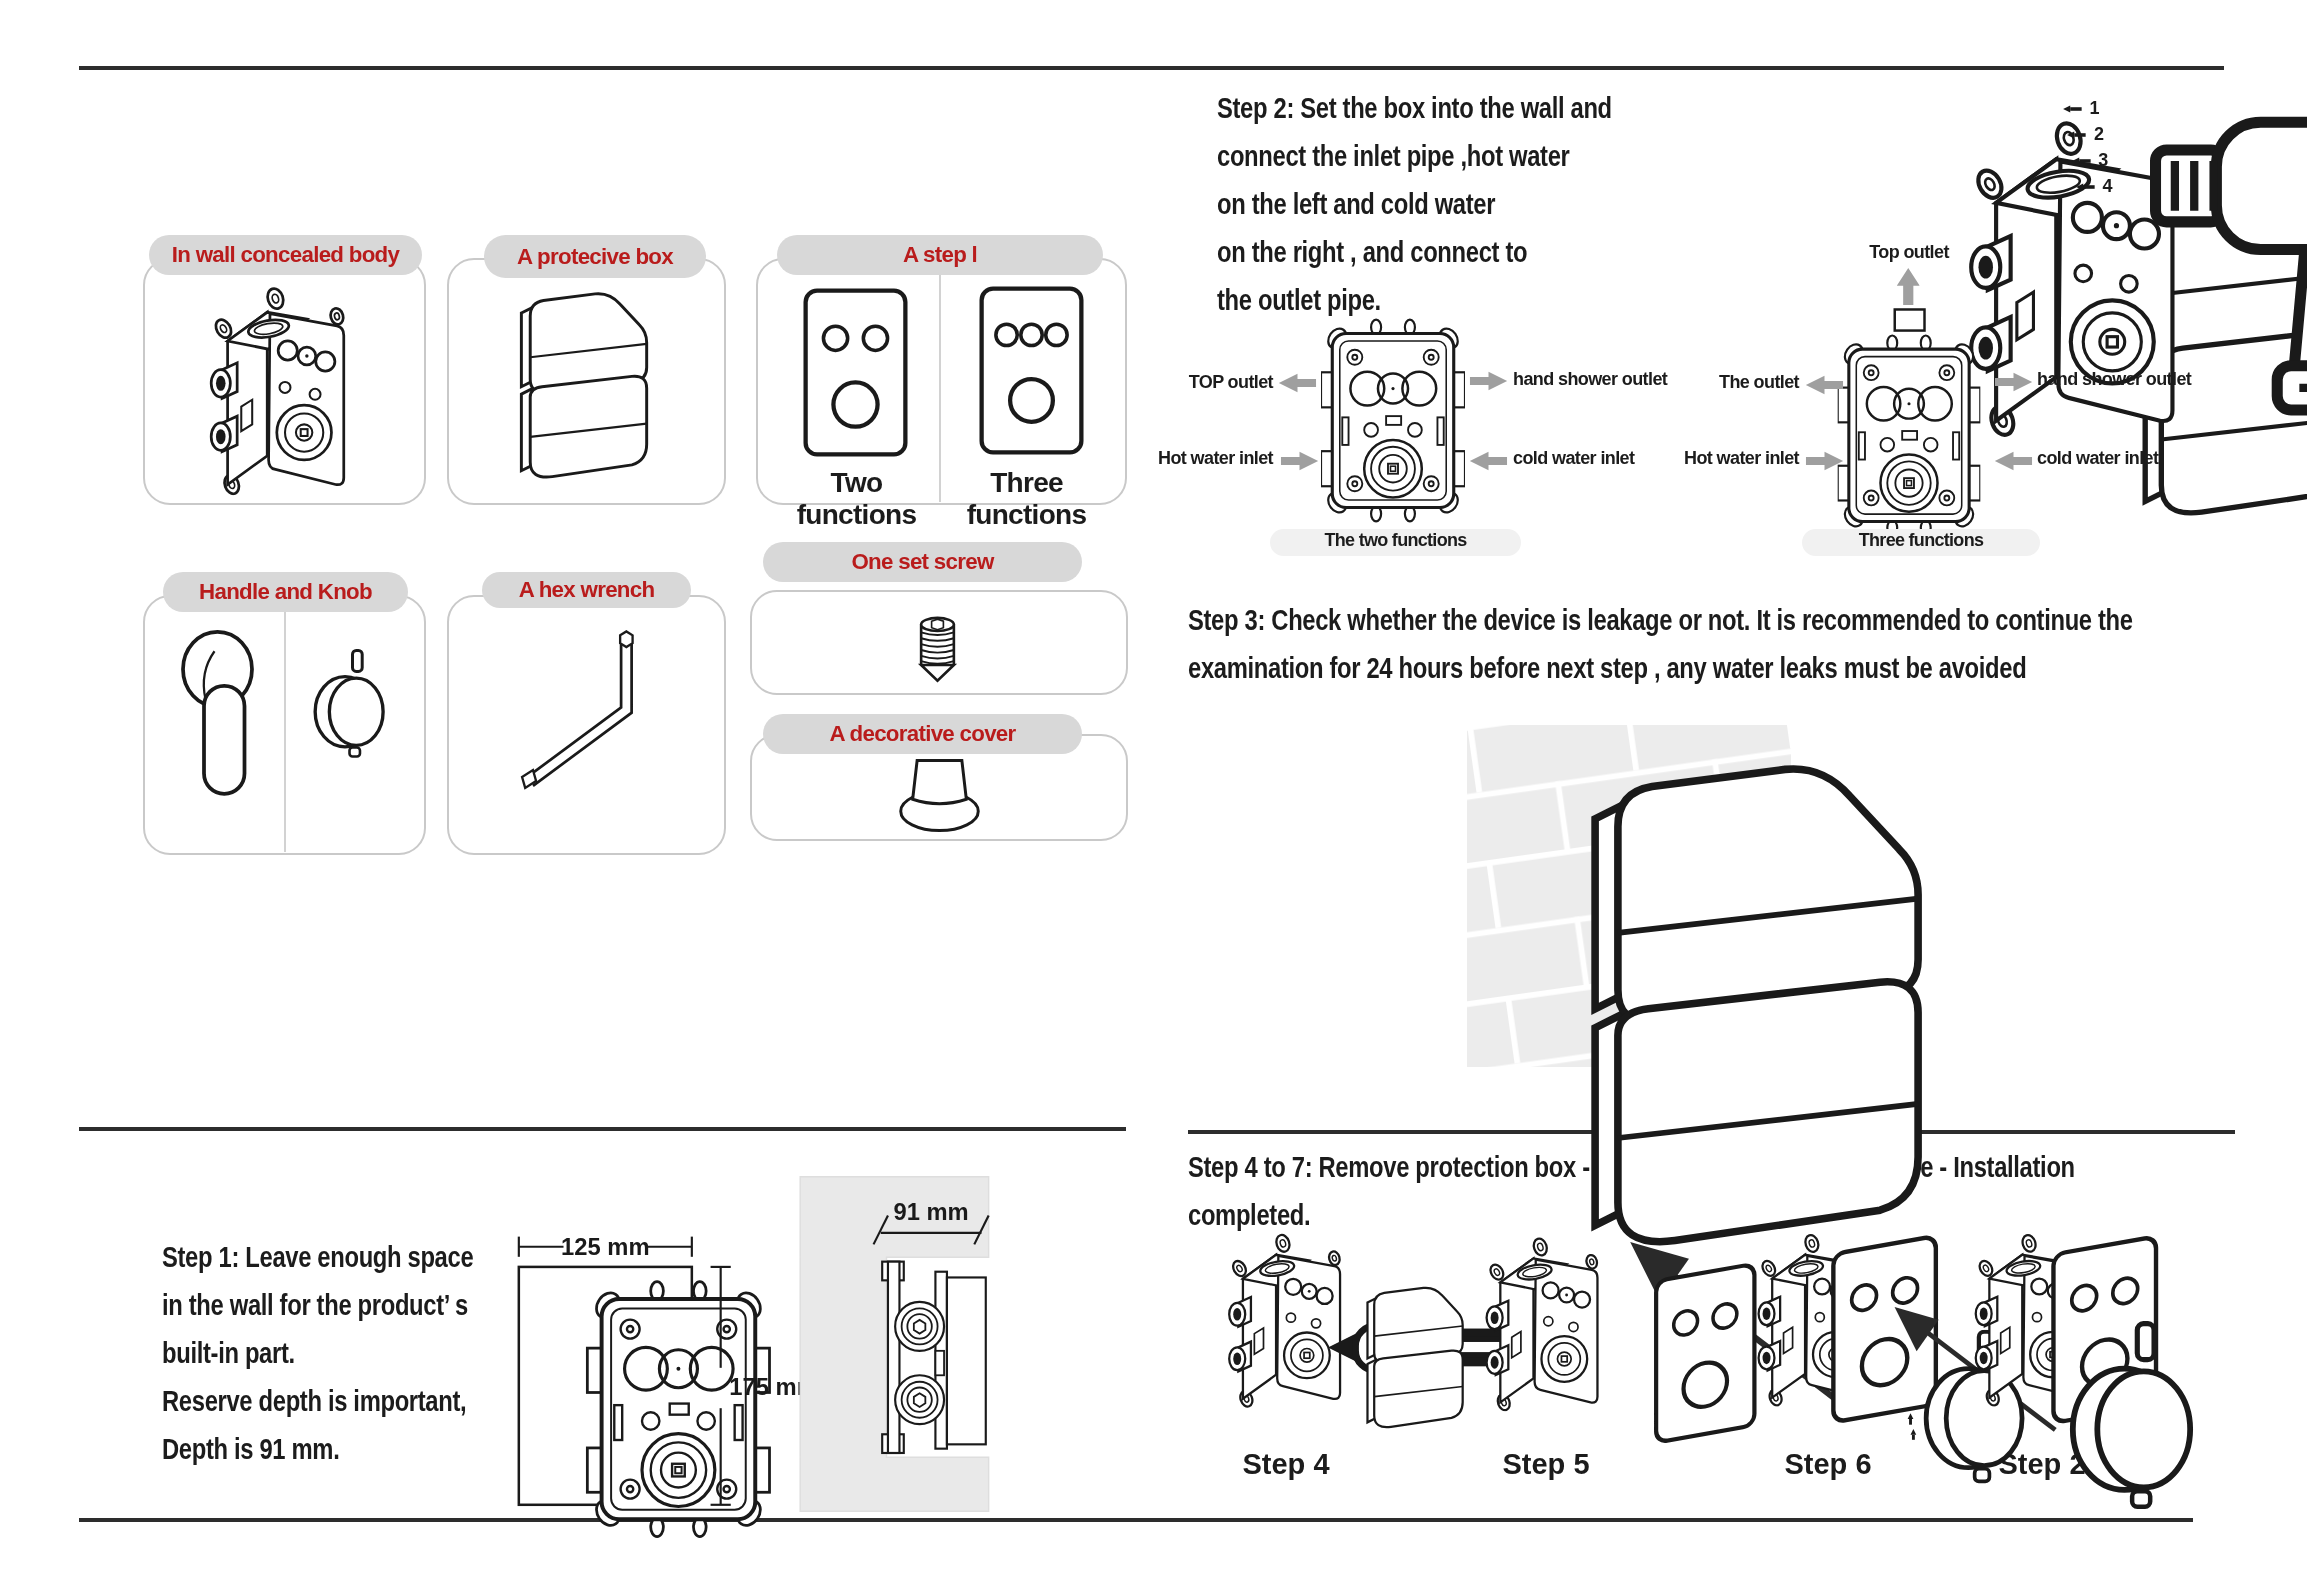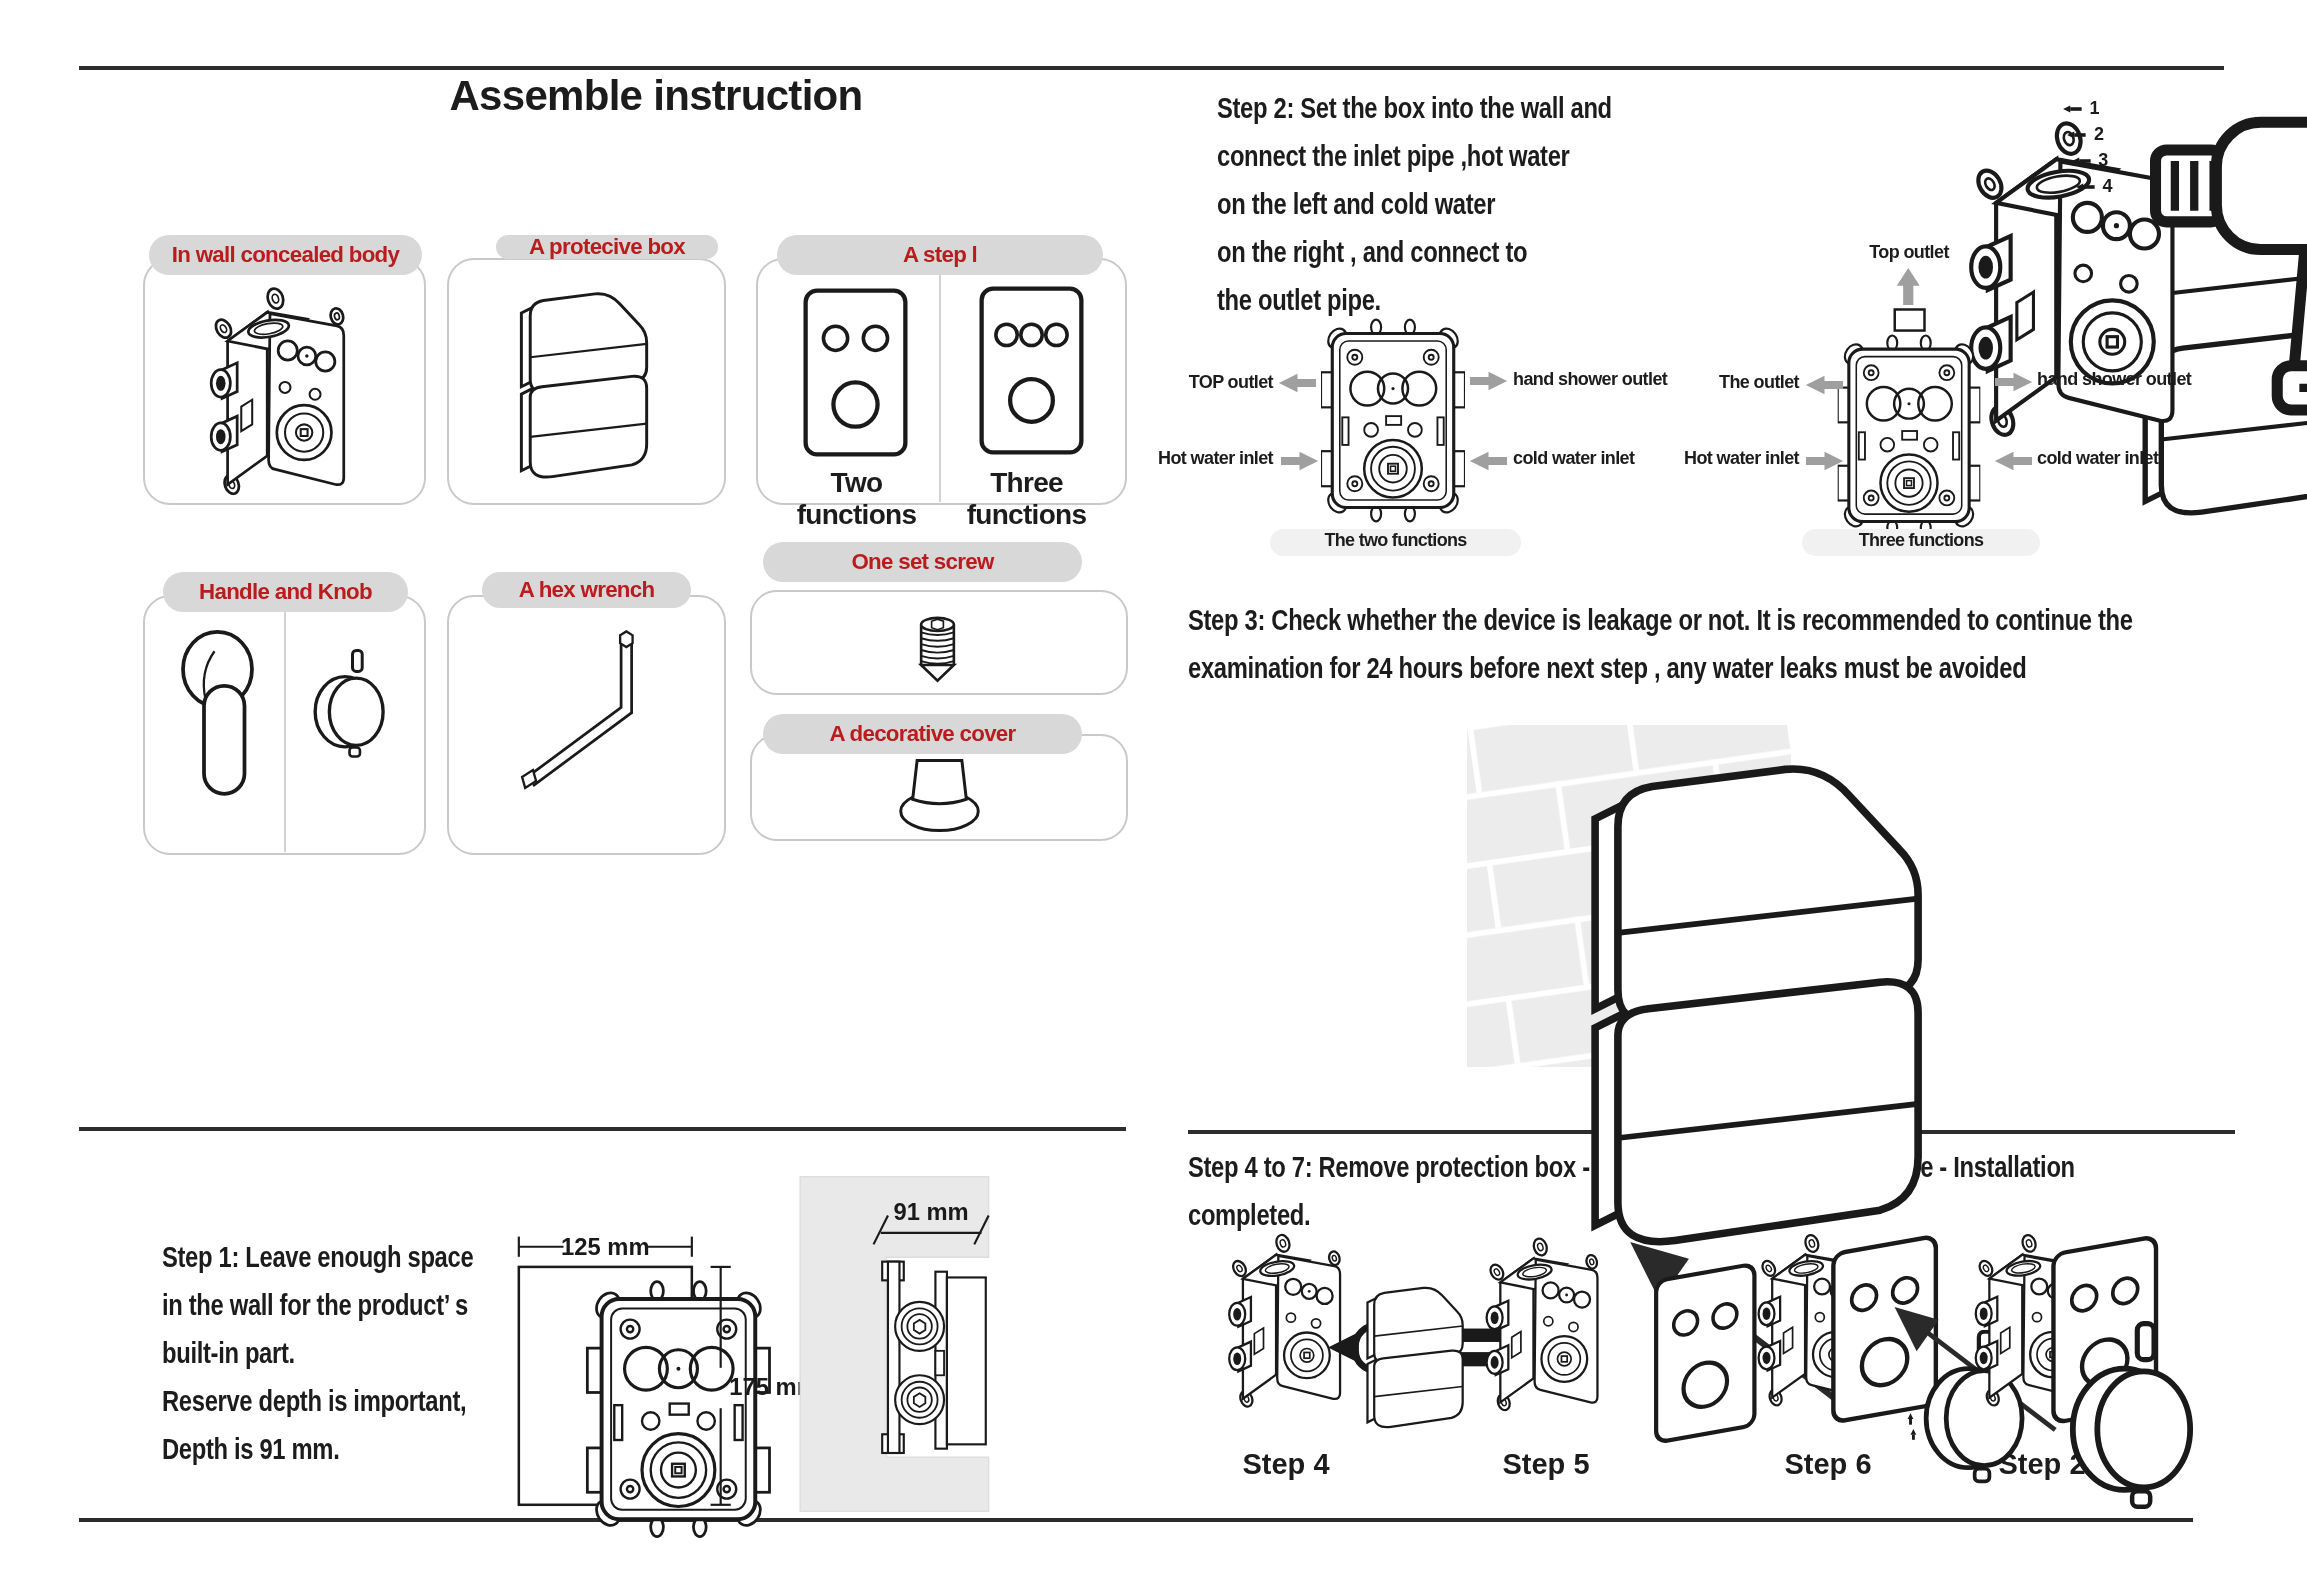--- a/index.html
+++ b/index.html
@@ -270,30 +270,29 @@
 </defs>
 </svg>
 
 <div id="page">
 
   <div class="hline" style="left:79px; top:66px; width:2145px;"></div>
   <div class="hline" style="left:79px; top:1127px; width:1047px;"></div>
   <div class="hline" style="left:1188px; top:1130px; width:1047px;"></div>
   <div class="hline" style="left:79px; top:1518px; width:2114px;"></div>
 
-  <div class="title" style="left:317px; top:72px; width:678px;">Assemble instruction</div>
 
   <div class="partbody" style="left:143px; top:258px; width:283px; height:247px;"></div>
   <div class="pill" style="left:149px; top:235px; width:273px; height:40px;">In wall concealed body</div>
   <svg class="dwg" style="left:203px; top:283px;" width="164" height="213" viewBox="0 0 240 310">
       <use href="#valve-iso" xlink:href="#valve-iso"></use>
     </svg>
 
   <div class="partbody" style="left:447px; top:258px; width:279px; height:247px;"></div>
-  <div class="pill" style="left:496px; top:235px; width:222px; height:24px;">A protecive box</div>
+  <div class="pill" style="left:484px; top:235px; width:222px; height:43px;">A protecive box</div>
   <svg class="dwg" style="left:508px; top:285px;" width="155" height="199" viewBox="0 0 210 270">
       <use href="#prot-box" xlink:href="#prot-box"></use>
     </svg>
 
   <div class="partbody" style="left:756px; top:258px; width:371px; height:247px;"></div>
   <div class="pill" style="left:777px; top:235px; width:326px; height:40px;">A step l</div>
   <div class="divv" style="left:939px; top:264px; height:238px;"></div>
   <svg class="dwg" style="left:802px; top:287px;" width="107" height="171" viewBox="0 0 150 240">
       <use href="#panel2" xlink:href="#panel2"></use>
     </svg>

